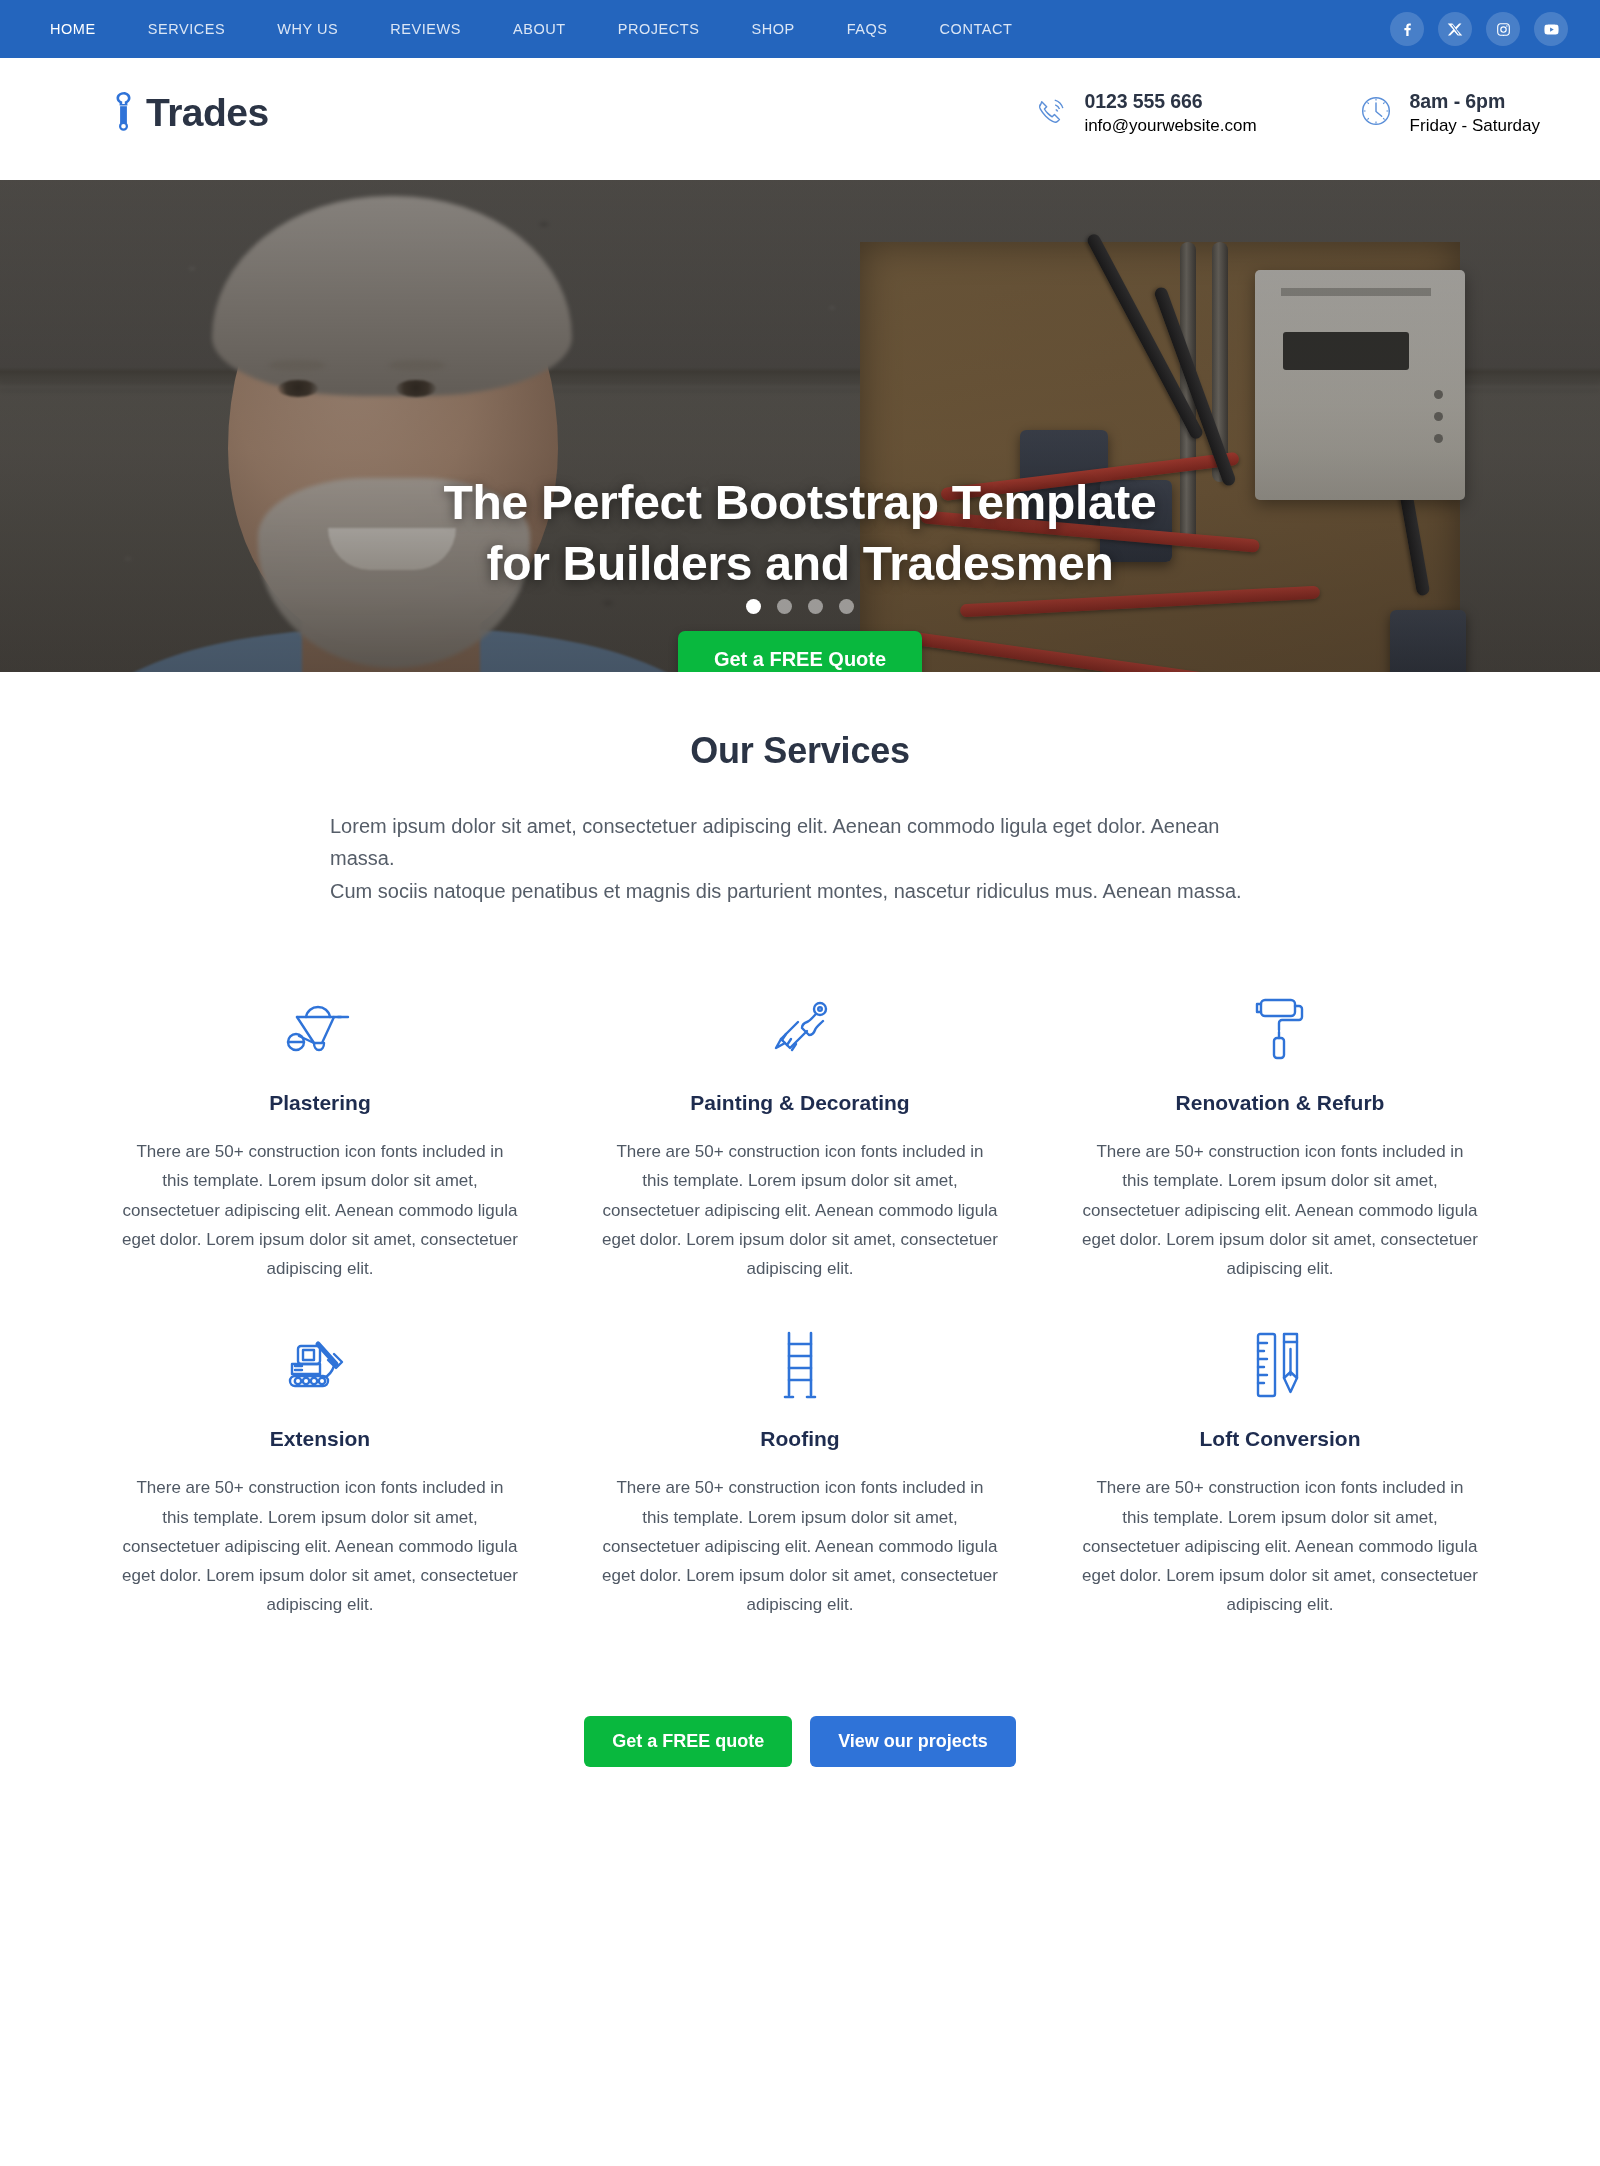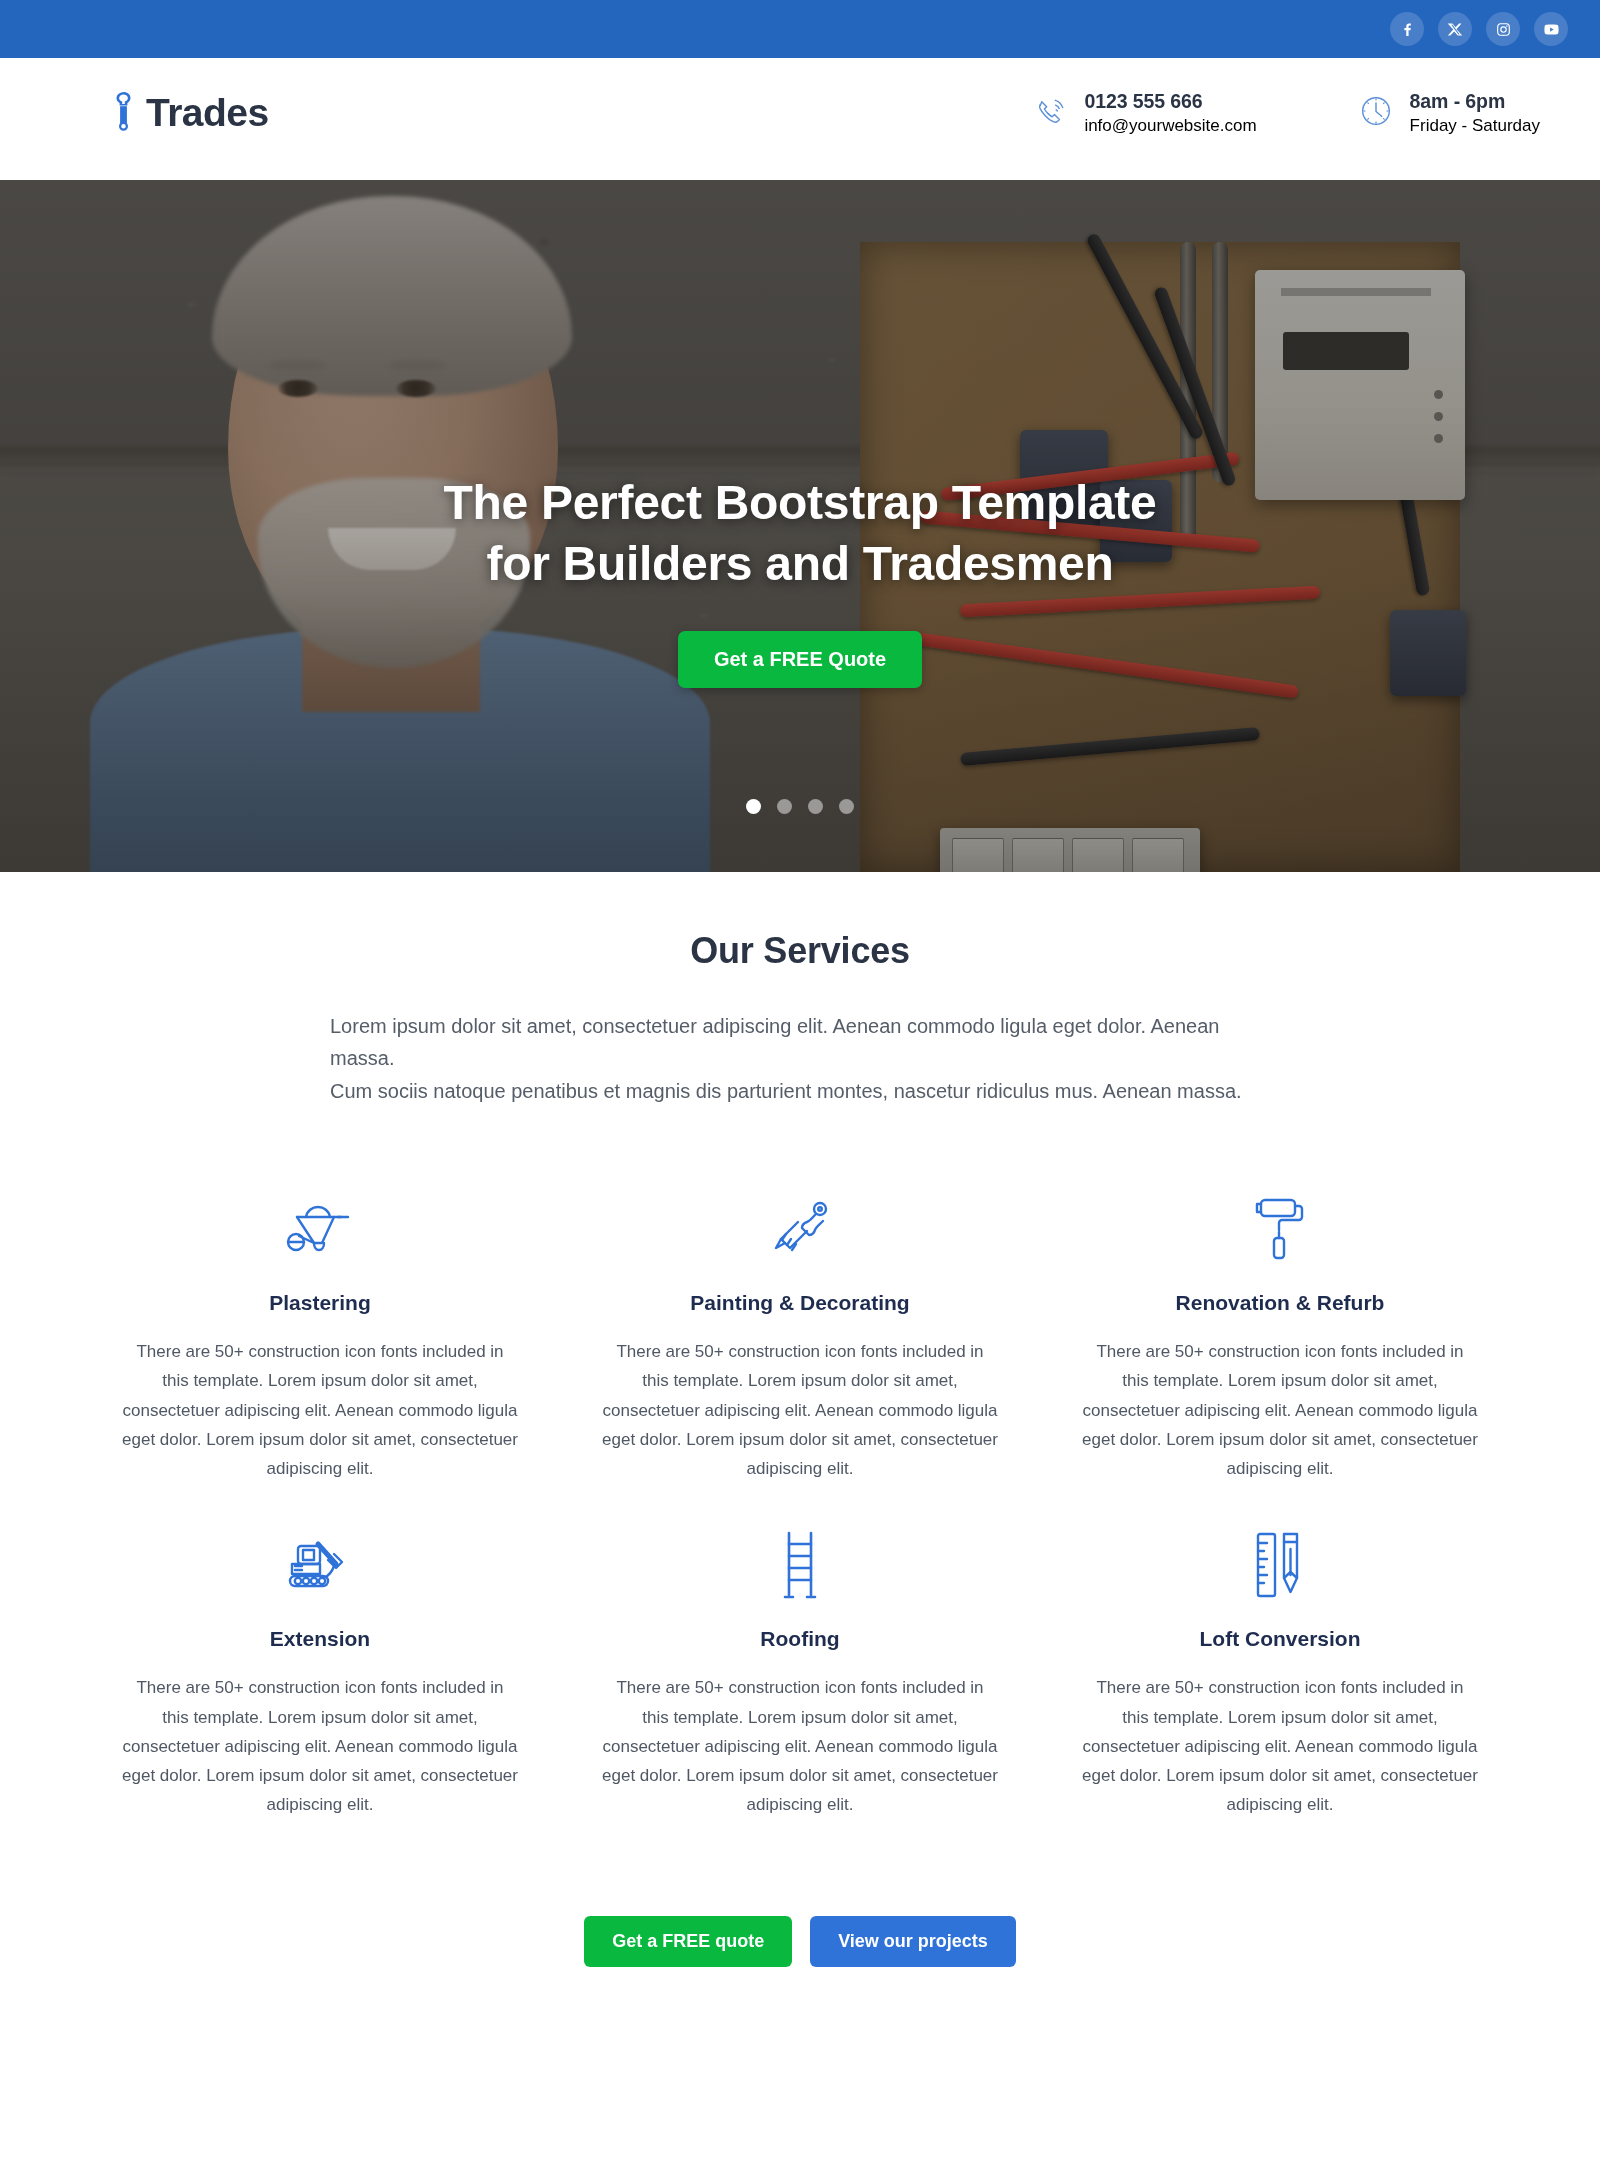--- a/index.html
+++ b/index.html
@@ -83,21 +83,21 @@
   .info-icon svg { width: 38px; height: 38px; }
   .info-lines { line-height: 1.32; }
   .info-primary {
     font-size: 19.5px; font-weight: bold; color: #2b3445; letter-spacing: -0.1px;
   }
   .info-secondary { font-size: 17px; color: #000000; }
 
   
   .hero {
     position: relative;
-    height: 692px;
+    height: 492px;
     overflow: hidden;
     background: #3a3733;
   }
   .hero-photo { position: absolute; inset: 0; }
 
   
   .wall {
     position: absolute; inset: 0;
     background:
       linear-gradient(180deg, #6f6c67 0%, #5f5c58 38%, #545049 39%, #6a6761 42%, #5a5650 100%);
@@ -394,20 +394,31 @@
   }
   .btn-green { background: #09b83e; }
   .btn-blue { background: #2f73d8; }
 </style>
 </head>
 <body>
 
 <div class="page">
 
   <div class="topbar">
+    <ul class="nav-list">
+      <li class="nav-item active">HOME</li>
+      <li class="nav-item">SERVICES</li>
+      <li class="nav-item">WHY US</li>
+      <li class="nav-item">REVIEWS</li>
+      <li class="nav-item">ABOUT</li>
+      <li class="nav-item">PROJECTS</li>
+      <li class="nav-item">SHOP</li>
+      <li class="nav-item">FAQS</li>
+      <li class="nav-item">CONTACT</li>
+    </ul>
 
     <div class="social-group">
       <div class="social-btn">
         <svg viewBox="0 0 24 24">
             <path d="M13.5 21v-8h2.7l.4-3.1h-3.1V7.9c0-.9.25-1.5 1.55-1.5h1.65V3.63C16.4 3.57 15.42 3.5 14.28 3.5c-2.38 0-4.01 1.45-4.01 4.12V9.9H7.6V13h2.67v8z"></path>
           </svg>
       </div>
       <div class="social-btn">
         <svg viewBox="0 0 24 24">
             <path d="M17.2 3.5h3.2l-7 8 8.2 9h-6.4l-5-5.8-5.7 5.8H1.3l7.5-8.5L1 3.5h6.6l4.5 5.3zm-1.1 15.6h1.8L7.9 5.3H6z"></path>

